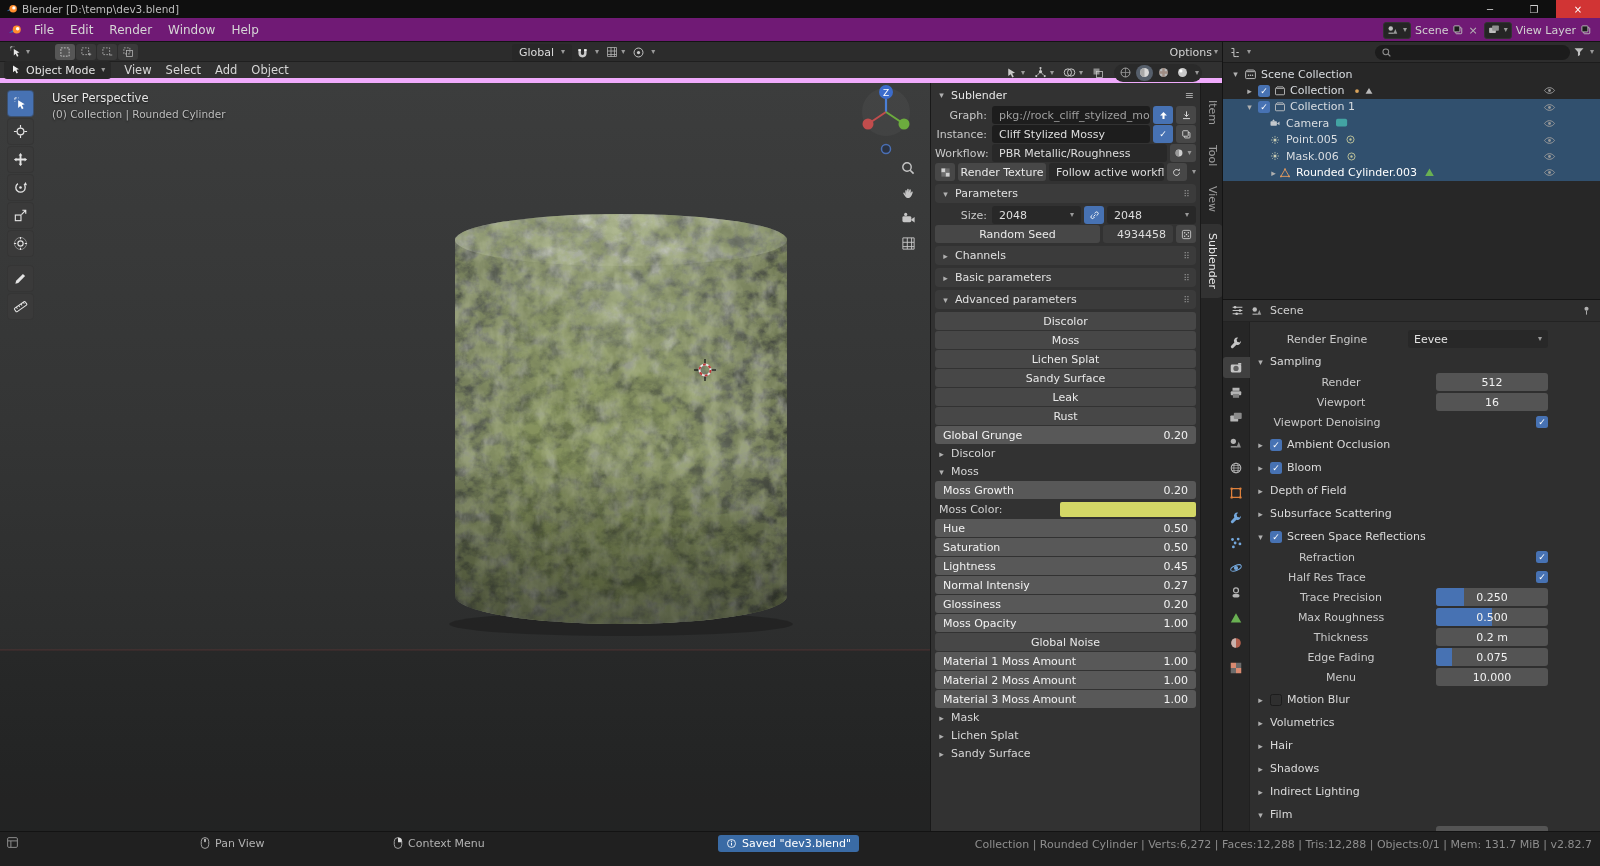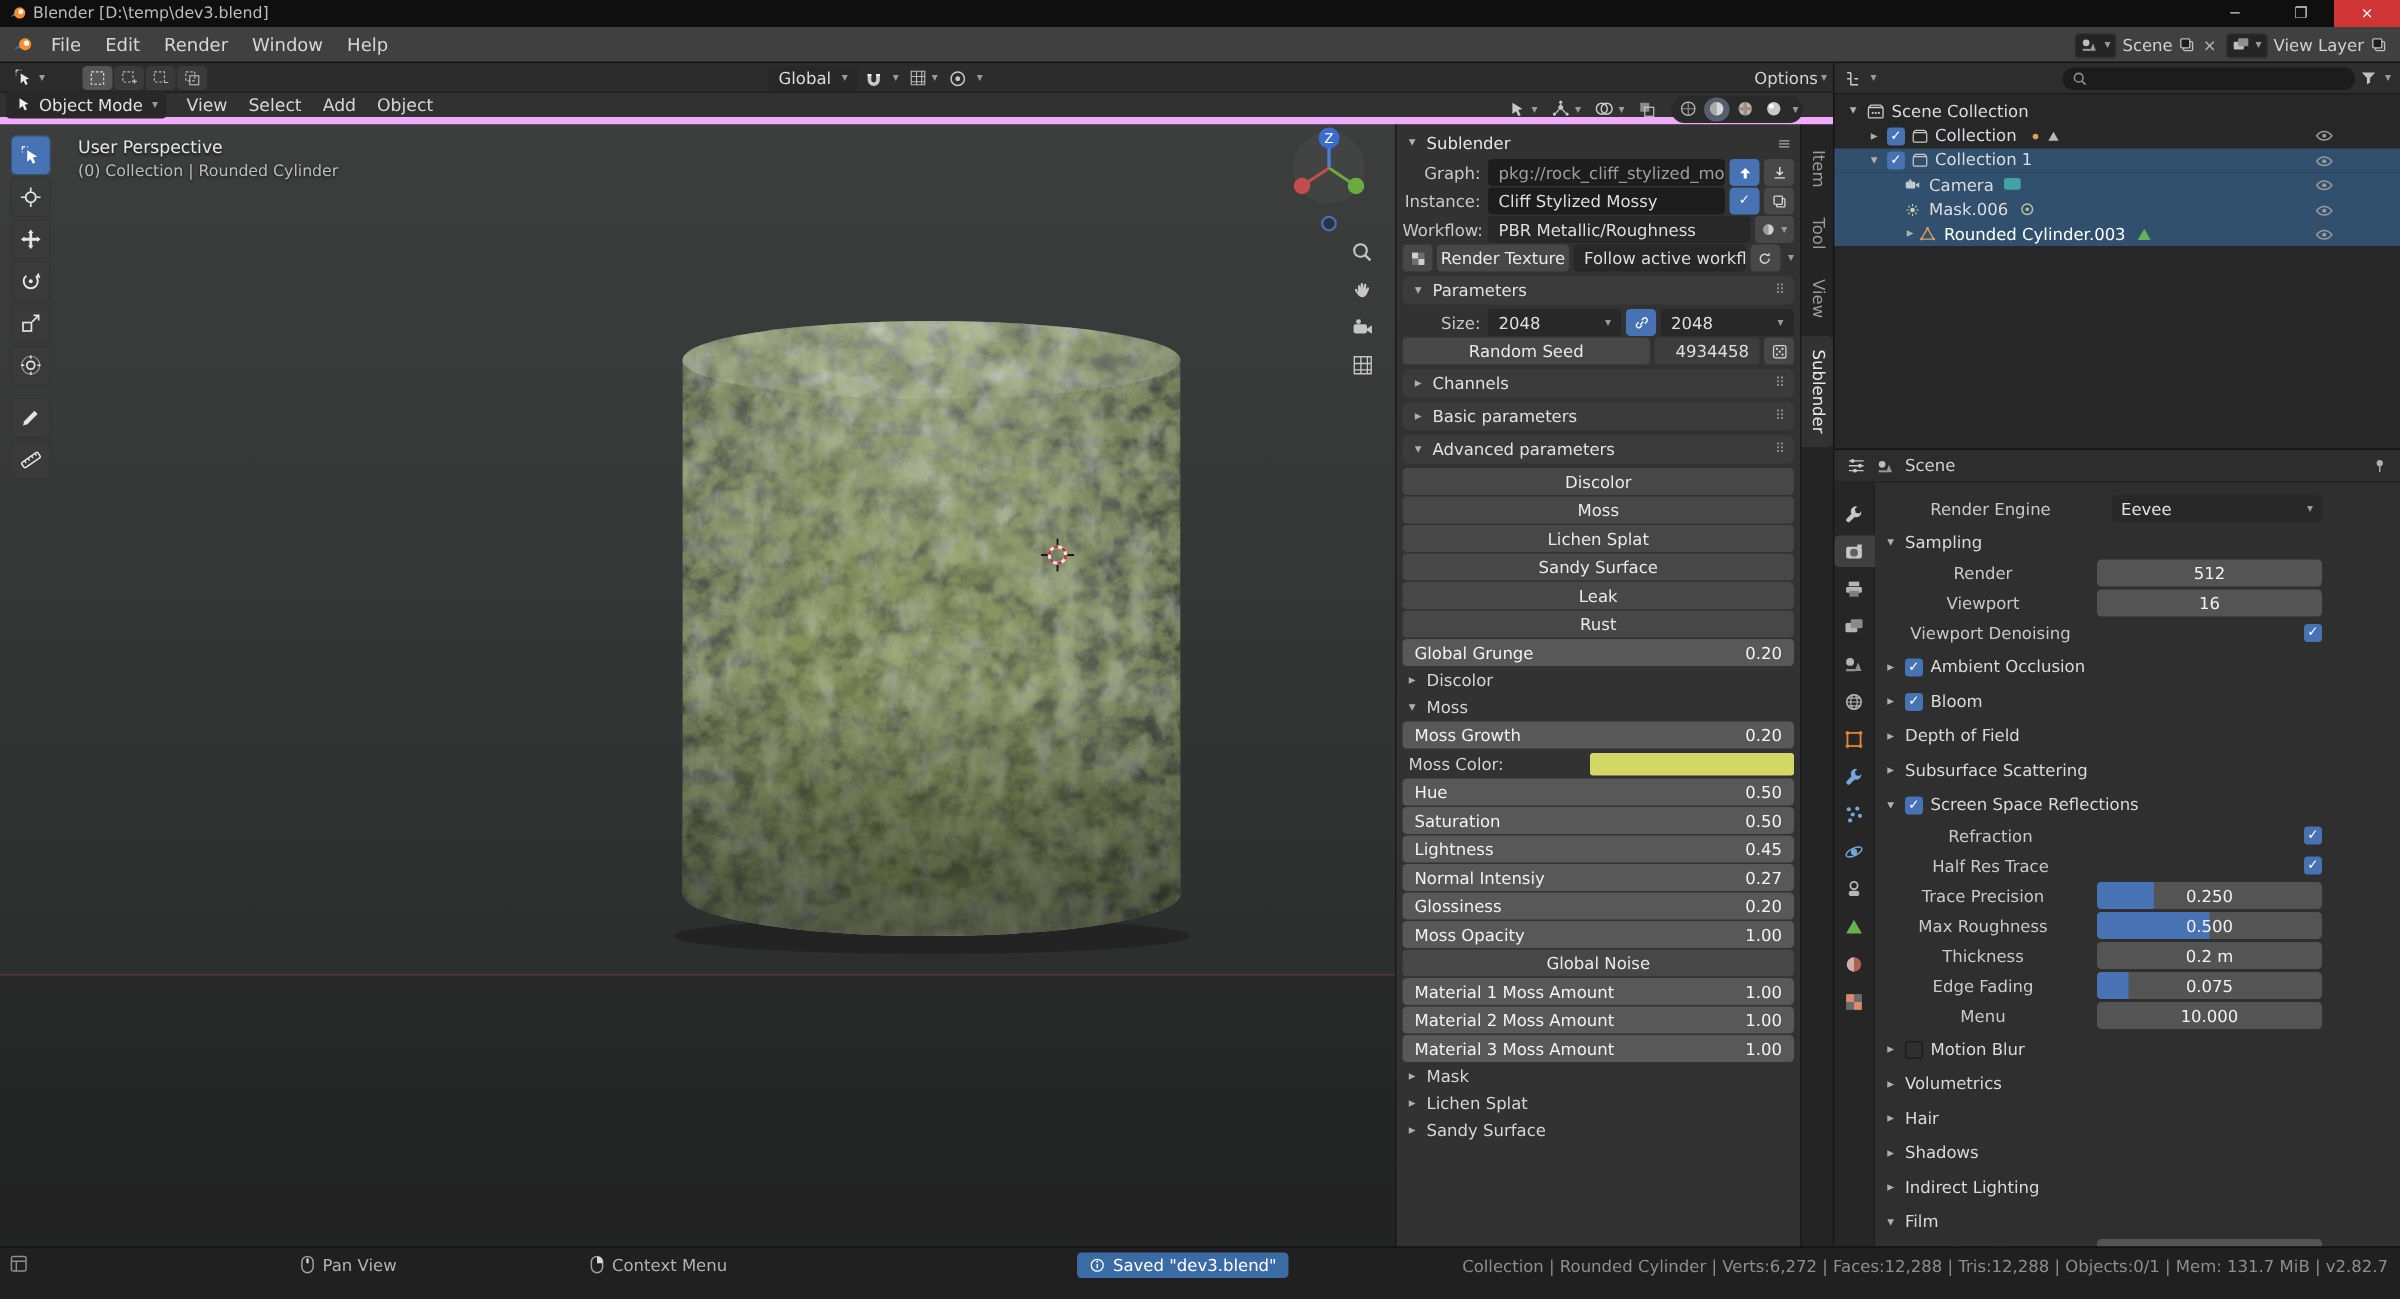--- a/index.html
+++ b/index.html
@@ -8,21 +8,21 @@
 .abs{position:absolute}
 .caret{font-size:8px;color:#9a9a9a;line-height:1;margin-left:2px}
 svg{display:block}
 
 #titlebar{position:absolute;left:0;top:0;width:1600px;height:18px;background:#0f0f0f;display:flex;align-items:center;color:#bdbdbd;font-size:10.5px}
 #titlebar .ttl{margin-left:6px}
 .winbtns{position:absolute;right:0;top:0;height:18px;display:flex}
 .winbtn{width:44px;height:18px;display:flex;align-items:center;justify-content:center;color:#cfcfcf;font-size:10px}
 .winbtn.close{background:#d13434;color:#fff}
 
-#topbar{position:absolute;left:0;top:18px;width:1600px;height:24px;background:#404040;border-bottom:1px solid #131313;display:flex;align-items:center}
+#topbar{position:absolute;left:0;top:18px;width:1600px;height:24px;background:#701a75;border-bottom:1px solid #131313;display:flex;align-items:center}
 .menu{padding:0 8px;height:24px;display:flex;align-items:center;color:#d6d6d6;font-size:12px}
 #workspaces{position:absolute;left:208px;top:0;height:24px;display:flex}
 .ws{padding:0 10px;display:flex;align-items:center;color:#9d9d9d;font-size:12px;border-right:1px solid #181818}
 .ws.active{background:#3d3d3d;color:#eaeaea;border-radius:4px 4px 0 0}
 .ws.plus{color:#bdbdbd;padding:0 8px}
 #scene-widgets{position:absolute;right:8px;top:0;height:24px;display:flex;align-items:center;gap:6px}
 .pillgrp{display:flex;align-items:center;gap:4px}
 .minipill{display:flex;align-items:center;background:#252525;border:1px solid #323232;border-radius:3px;height:17px;padding:0 3px;gap:2px}
 
 #rowA{position:absolute;left:0;top:42px;width:1222px;height:20px;background:#2c2c2c;border-bottom:1px solid #1f1f1f;display:flex;align-items:center;padding:0 6px}
@@ -83,21 +83,21 @@
 .check.off{background:#2f2f2f;border:1px solid #1c1c1c;color:transparent}
 
 #properties{position:absolute;left:1222px;top:299px;width:378px;height:532px;background:#2f2f2f;border-left:1px solid #141414;border-top:1px solid #141414}
 #prop-header{height:22px;background:#2d2d2d;display:flex;align-items:center;padding:0 8px;gap:7px;border-bottom:1px solid #232323;position:relative}
 #prop-tabs{position:absolute;left:0;top:22px;width:27px;bottom:0;background:#262626;padding-top:10px;display:flex;flex-direction:column;align-items:center;gap:4px;border-right:1px solid #202020}
 .ptab{width:27px;height:21px;display:flex;align-items:center;justify-content:center}
 .ptab.active{background:#404040;border-radius:3px 0 0 3px}
 #prop-content{position:absolute;left:27px;top:22px;right:0;bottom:0;overflow:hidden;padding:6px 52px 0 6px}
 .prow{display:flex;align-items:center;height:18px;margin:2px 0;position:relative}
 .plabel{flex:1;text-align:center;padding-right:10px;color:#c9c9c9;white-space:nowrap}
-.pfield{width:150px;height:18px;background:#545454;border-radius:3px;display:flex;align-items:center;justify-content:center;color:#f1f1f1;position:relative;overflow:hidden;flex:none}
+.pfield{width:112px;height:18px;background:#545454;border-radius:3px;display:flex;align-items:center;justify-content:center;color:#f1f1f1;position:relative;overflow:hidden;flex:none}
 .pfield .fill{position:absolute;left:0;top:0;bottom:0;background:#4772b3}
 .pfield span{position:relative}
 .pdrop{width:140px;height:18px;background:#282828;border-radius:3px;display:flex;align-items:center;justify-content:space-between;color:#e2e2e2;padding:0 6px;flex:none}
 .phead-row{display:flex;align-items:center;height:19px;gap:5px;color:#dadada;margin-top:4px}
 .pcheckzone{width:140px;display:flex;justify-content:flex-end;flex:none}
 
 #statusbar{position:absolute;left:0;top:831px;width:1600px;height:35px;background:#202020;border-top:1px solid #131313}
 #statusbar .item{position:absolute;top:4px;display:flex;align-items:center;gap:5px;color:#b2b2b2}
 #saved-pill{position:absolute;left:718px;top:3px;height:17px;background:#3a6ba5;border-radius:3px;display:flex;align-items:center;gap:5px;padding:0 8px;color:#fff}
 #stats{position:absolute;right:8px;top:6px;color:#8e8e8e}
@@ -825,20 +825,41 @@
             </svg>
           </span>
         <span class="oeye">
             <svg width="13" height="13" viewBox="0 0 16 16">
               <path d="M8 4.5C5.2 4.5 3 6.3 1.8 8 3 9.7 5.2 11.5 8 11.5S13 9.7 14.2 8C13 6.3 10.8 4.5 8 4.5z" fill="none" stroke="#9a9a9a" stroke-width="1.2"></path>
               <circle cx="8" cy="8" r="1.7" fill="#9a9a9a"></circle>
             </svg>
           </span>
       </div>
 
+      <div class="orow sel" style="padding-left:46px">
+        <span style="margin-right:5px">
+            <svg width="12" height="12" viewBox="0 0 16 16">
+              <circle cx="8" cy="8" r="2" fill="#cdd0b6"></circle>
+              <path d="M8 2.6v2M8 11.4v2M2.6 8h2M11.4 8h2M4.3 4.3l1.4 1.4M11.7 4.3l-1.4 1.4M4.3 11.7l1.4-1.4M10.3 10.3l1.4 1.4" stroke="#cdd0b6"></path>
+            </svg>
+          </span>
+        <span>Point.005</span>
+        <span style="margin-left:7px">
+            <svg width="11" height="11" viewBox="0 0 14 14">
+              <circle cx="7" cy="7" r="4.5" fill="none" stroke="#bfc39a" stroke-width="1.2"></circle>
+              <circle cx="7" cy="7" r="1.5" fill="#bfc39a"></circle>
+            </svg>
+          </span>
+        <span class="oeye">
+            <svg width="13" height="13" viewBox="0 0 16 16">
+              <path d="M8 4.5C5.2 4.5 3 6.3 1.8 8 3 9.7 5.2 11.5 8 11.5S13 9.7 14.2 8C13 6.3 10.8 4.5 8 4.5z" fill="none" stroke="#9a9a9a" stroke-width="1.2"></path>
+              <circle cx="8" cy="8" r="1.7" fill="#9a9a9a"></circle>
+            </svg>
+          </span>
+      </div>
 
       <div class="orow sel" style="padding-left:46px">
         <span style="margin-right:5px">
             <svg width="12" height="12" viewBox="0 0 16 16">
               <circle cx="8" cy="8" r="2" fill="#cdd0b6"></circle>
               <path d="M8 2.6v2M8 11.4v2M2.6 8h2M11.4 8h2M4.3 4.3l1.4 1.4M11.7 4.3l-1.4 1.4M4.3 11.7l1.4-1.4M10.3 10.3l1.4 1.4" stroke="#cdd0b6"></path>
             </svg>
           </span>
         <span>Mask.006</span>
         <span style="margin-left:7px">

